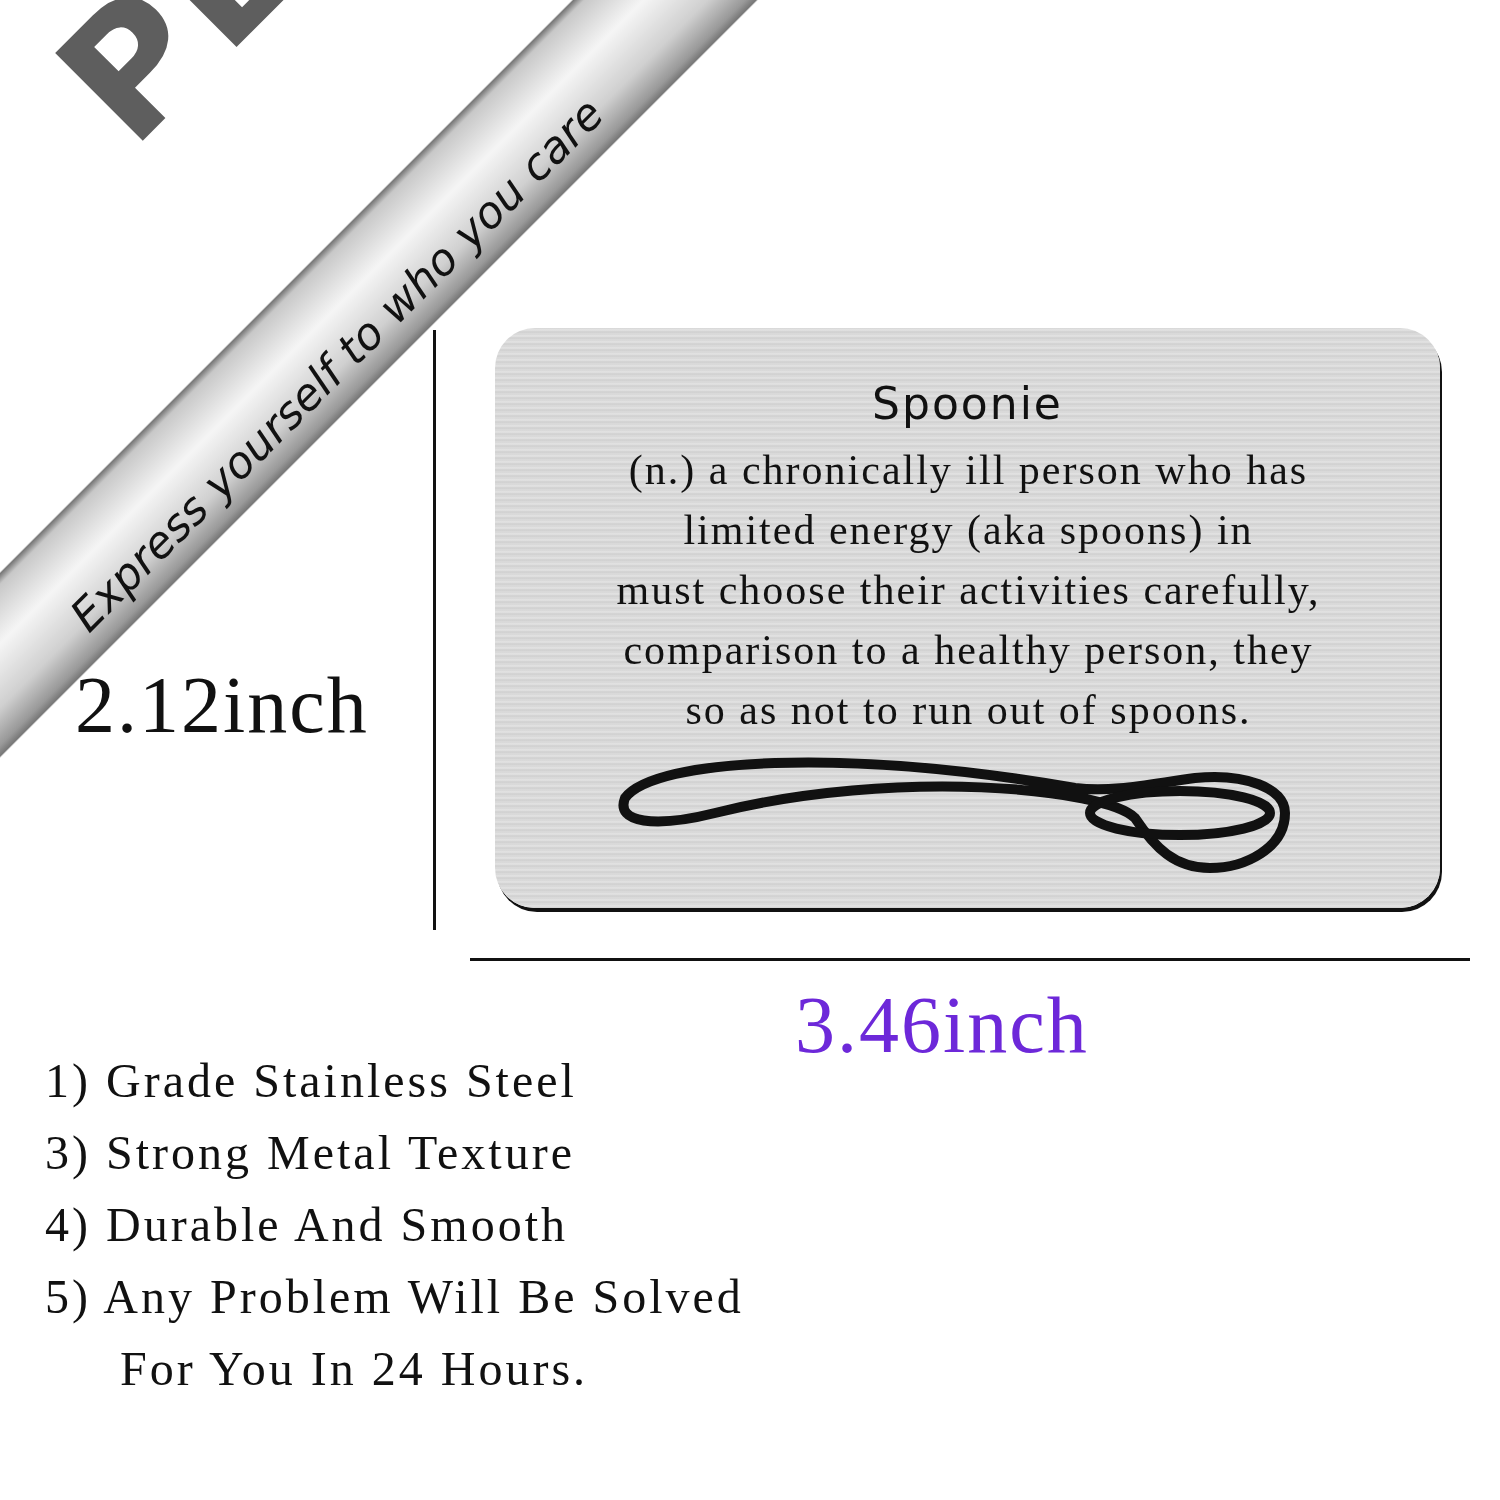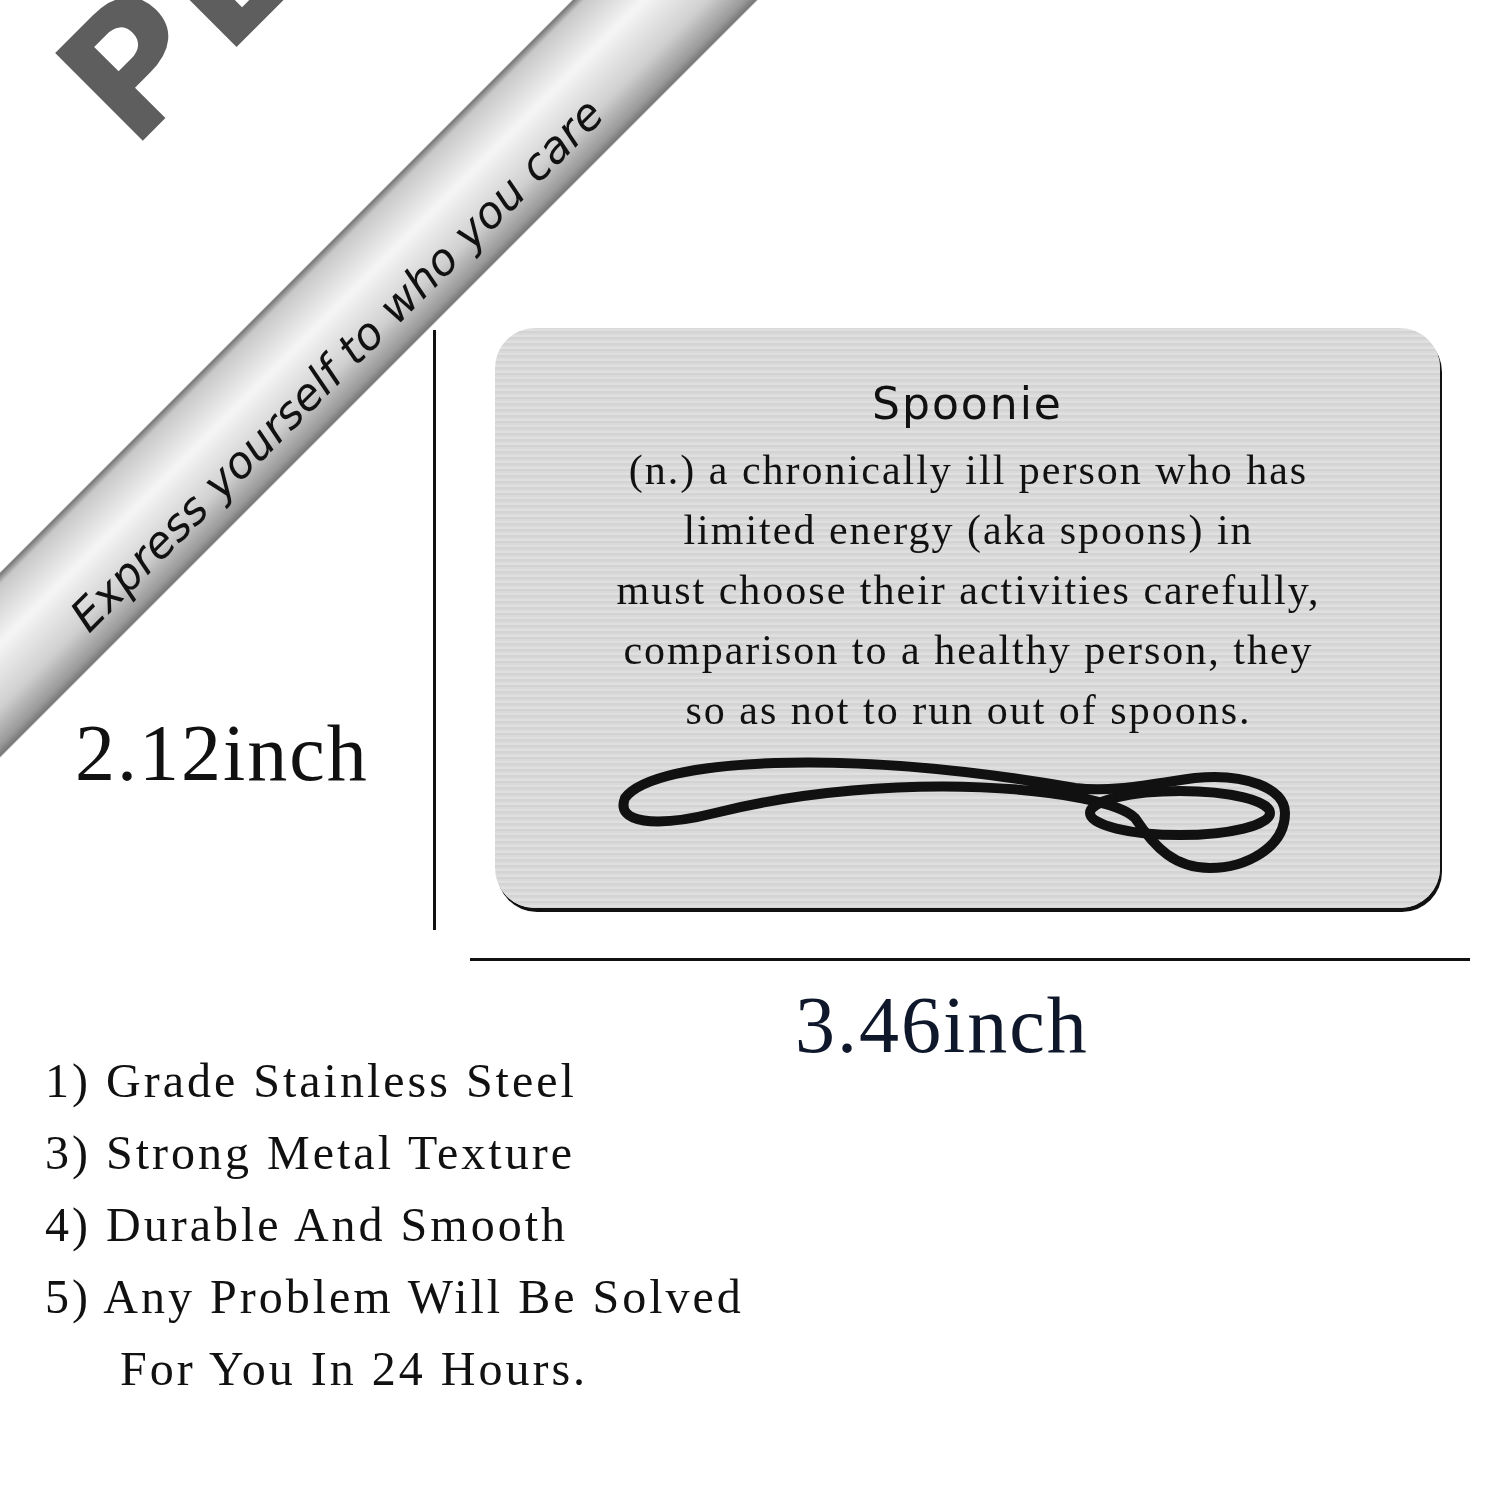--- a/index.html
+++ b/index.html
@@ -9,22 +9,22 @@
   .brand{position:absolute;left:20px;top:40px;font-family:"DejaVu Sans",sans-serif;font-weight:bold;font-size:170px;color:#5e5e5e;transform:rotate(-45deg);transform-origin:0 0;letter-spacing:8px;}
   .slogan{position:absolute;left:60px;top:605px;font-family:"DejaVu Sans",sans-serif;font-style:italic;font-size:44px;color:#111;transform:rotate(-45deg);transform-origin:0 0;white-space:nowrap;}
   .card{position:absolute;left:495px;top:328px;width:945px;height:580px;border-radius:40px;
     background:repeating-linear-gradient(to bottom,#d6d6d6 0,#e4e4e4 2px,#cfcfcf 4px,#dcdcdc 6px);
     box-shadow:2px 4px 0 #111;}
   .card-title{position:absolute;top:50px;left:0;right:0;text-align:center;font-family:"DejaVu Sans",sans-serif;font-weight:normal;font-size:44px;color:#111;letter-spacing:2px;}
   .card-body{position:absolute;top:112px;left:12px;right:10px;text-align:center;font-family:"Liberation Serif",serif;font-size:42px;line-height:60px;color:#111;letter-spacing:2px;}
   .spoon{position:absolute;left:100px;top:410px;}
   .vline{position:absolute;left:433px;top:330px;width:3px;height:600px;background:#111;}
   .hline{position:absolute;left:470px;top:958px;width:1000px;height:3px;background:#111;}
-  .dim-h{position:absolute;left:75px;top:660px;font-size:80px;color:#111;letter-spacing:2px;margin-top:48px;}
-  .dim-w{position:absolute;left:795px;top:980px;font-size:80px;color:#0f172a;letter-spacing:2px;}
+  .dim-h{position:absolute;left:75px;top:660px;font-size:80px;color:#111;letter-spacing:2px;}
+  .dim-w{position:absolute;left:795px;top:980px;font-size:80px;color:#6d28d9;letter-spacing:2px;}
   .features{position:absolute;left:45px;top:1045px;font-size:48px;line-height:72px;color:#111;letter-spacing:3px;}
   .feat{white-space:nowrap;}
   .cont{padding-left:75px;}
 </style>
 </head>
 <body>
 
 <div class="banner"></div>
 <div class="brand">PLITI</div>
 <div class="slogan">Express yourself to who you care</div>

